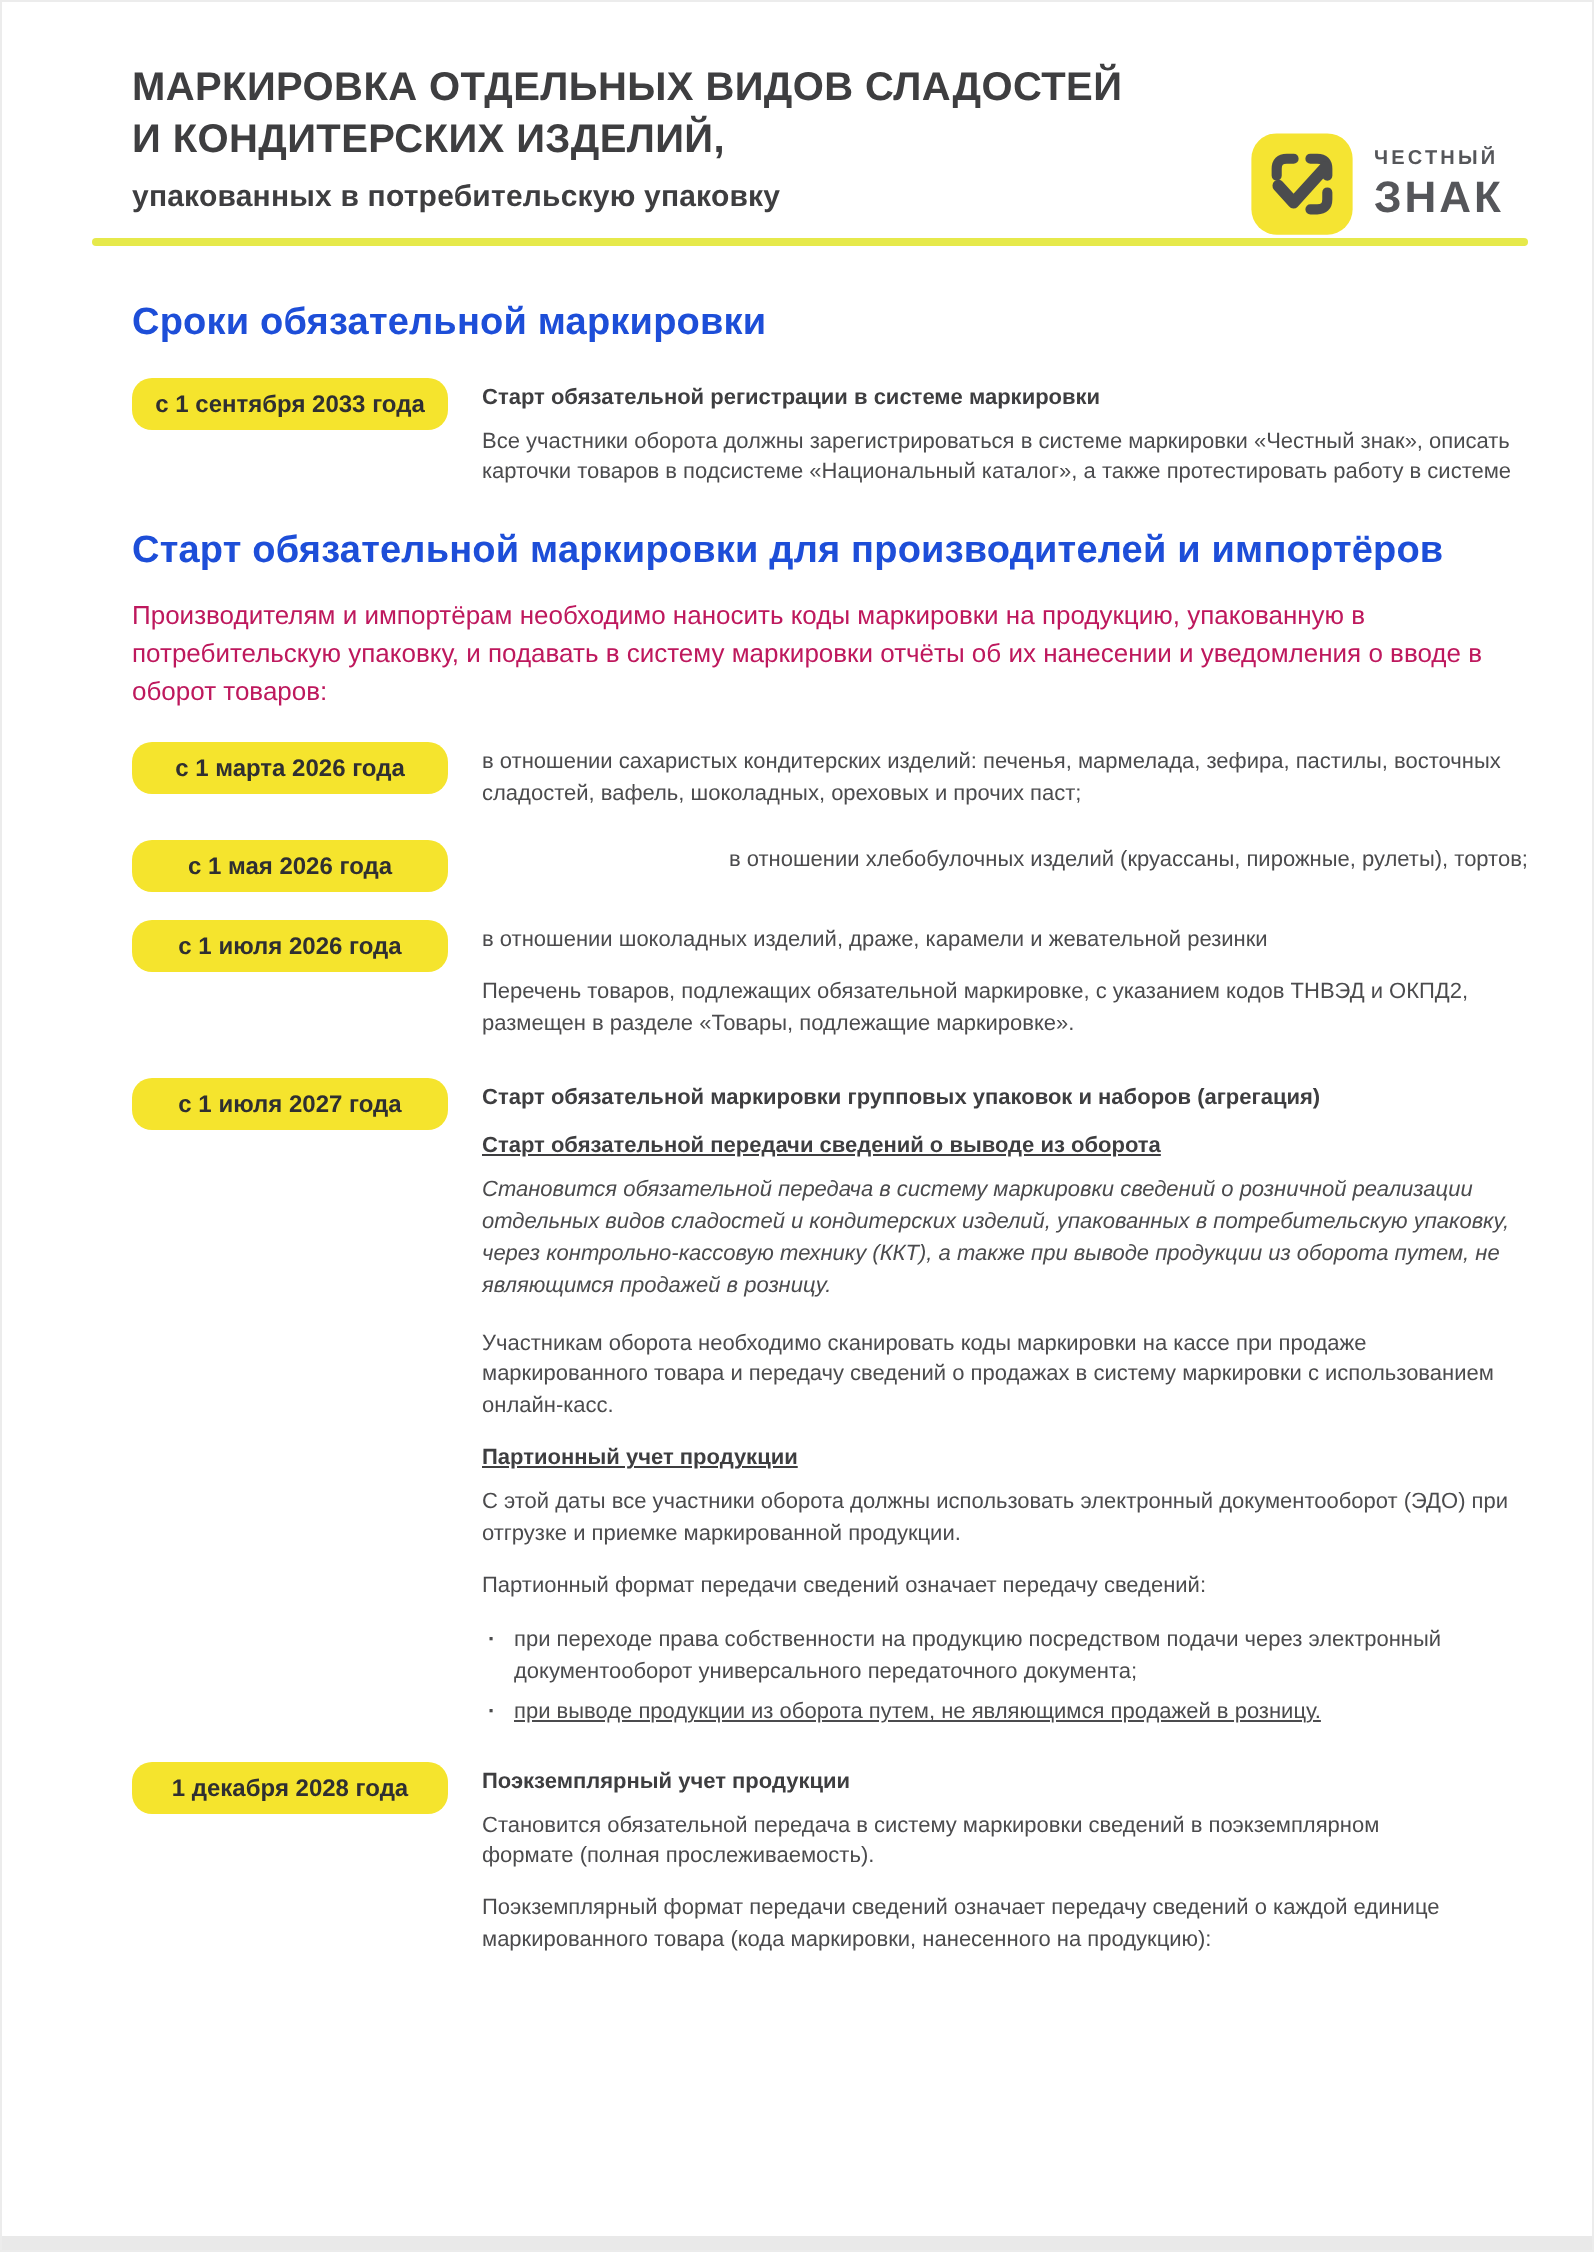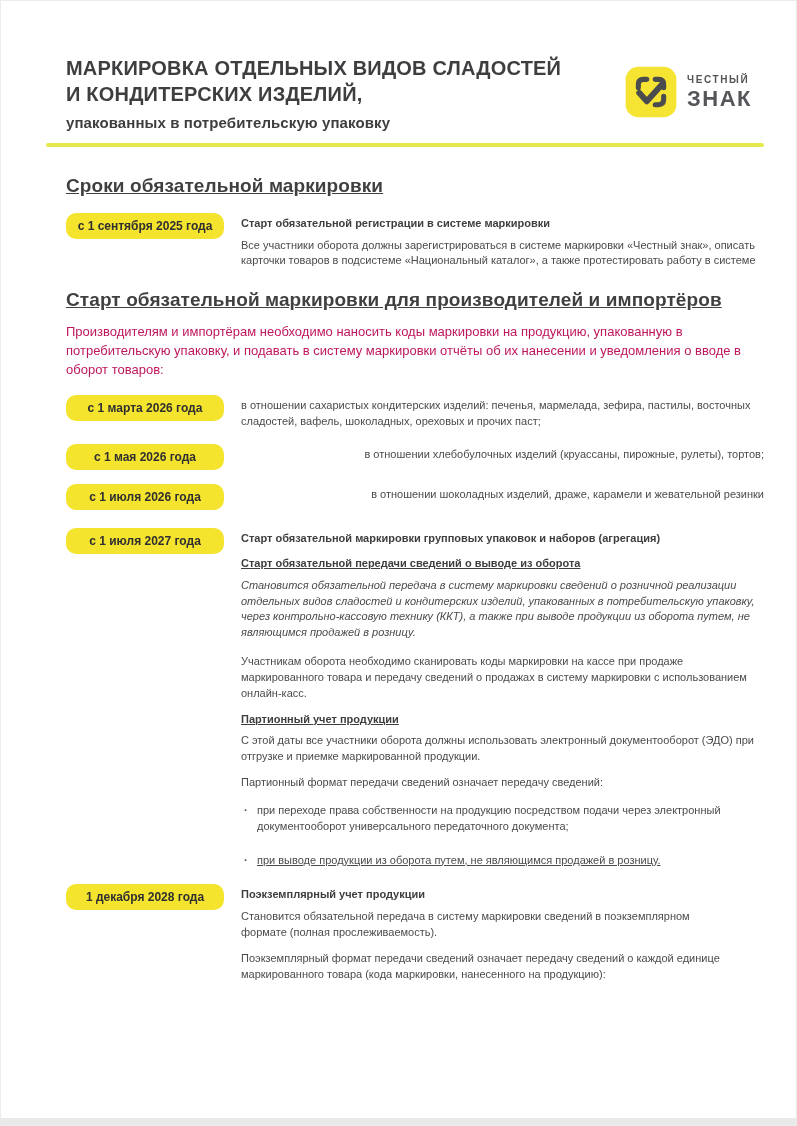--- a/index.html
+++ b/index.html
@@ -10,21 +10,21 @@
     background:#ffffff;
     border:1px solid #ececec;
     box-sizing:border-box;
     overflow:hidden;
     font-family:"Liberation Sans","DejaVu Sans",sans-serif;
     color:#4b4b4d;
   }
   .inner{padding:0 32px 0 65px;}
 
   
-  .header{padding-top:54px;}
+  .header{padding-top:30px;}
   .title-line{
     font-size:20px;font-weight:700;color:#3e3e40;
     line-height:1.32;letter-spacing:.2px;max-width:540px;
   }
   .subtitle{
     font-size:15px;font-weight:700;color:#3e3e40;
     margin-top:6px;letter-spacing:.1px;
   }
 
   
@@ -38,22 +38,22 @@
   .logo-bottom{font-size:22px;font-weight:700;letter-spacing:1.5px;}
 
   
   .divider{
     margin:12px 32px 0 45px;height:4px;border-radius:2px;
     background:#e6e94b;
   }
 
   
   h2{
-    font-size:19px;font-weight:700;color:#404040;
-    margin:28px 0 0 0;letter-spacing:.1px;text-decoration:underline;
+    font-size:19px;font-weight:700;color:#1d4ed8;
+    margin:28px 0 0 0;letter-spacing:.1px;
   }
   h2.second{margin-top:20px;}
   .intro{
     margin:12px 0 0 0;max-width:702px;
     font-size:13px;line-height:1.44;color:#be185d;
   }
 
   
   .row{display:flex;align-items:flex-start;}
   .mt16{margin-top:16px;} .mt14{margin-top:14px;justify-content:space-between;} .mt18{margin-top:18px;}
@@ -72,21 +72,21 @@
   .content .b.gap{margin-top:9px;text-decoration:underline;}
   .content p{margin:0 0 10px 0;}
   .content p:last-child{margin-bottom:0;}
   .content p.mb-lg{margin-bottom:13px;font-style:italic;}
   .content p.w-narrow{max-width:452px;}
   .note{margin-top:2px;}
 
   
   ul.bullets{list-style:none;margin:12px 0 0 0;padding:0;}
   ul.bullets li{
-    position:relative;padding-left:16px;margin-bottom:18px;
+    position:relative;padding-left:16px;margin-bottom:4px;
   }
   ul.bullets li:last-child{margin-bottom:0;text-decoration:underline;}
   ul.bullets li::before{
     content:"·";position:absolute;left:3px;top:0;
     font-weight:700;color:#4b4b4d;
   }
 
   
   .bottom-edge{
     position:absolute;left:0;right:0;bottom:0;height:7px;
@@ -123,21 +123,21 @@
 
   </div>
 
   <div class="divider"></div>
 
   <div class="inner">
 
     <section>
       <h2>Сроки обязательной маркировки</h2>
       <div class="row mt16">
-        <div class="badge">с 1 сентября 2025 года</div>
+        <div class="badge">с 1 сентября 2033 года</div>
         <div class="content">
           <div class="b">Старт обязательной регистрации в системе маркировки</div>
           <p>Все участники оборота должны зарегистрироваться в системе маркировки «Честный знак», описать карточки товаров в подсистеме «Национальный каталог», а также протестировать работу в системе</p>
         </div>
       </div>
     </section>
 
     <section>
       <h2 class="second">Старт обязательной маркировки для производителей и импортёров</h2>
       <p class="intro">Производителям и импортёрам необходимо наносить коды маркировки на продукцию, упакованную в потребительскую упаковку, и подавать в систему маркировки отчёты об их нанесении и уведомления о вводе в оборот товаров:</p>
@@ -153,20 +153,21 @@
         <div class="badge">с 1 мая 2026 года</div>
         <div class="content">
           <p>в отношении хлебобулочных изделий (круассаны, пирожные, рулеты), тортов;</p>
         </div>
       </div>
 
       <div class="row mt14">
         <div class="badge">с 1 июля 2026 года</div>
         <div class="content">
           <p>в отношении шоколадных изделий, драже, карамели и жевательной резинки</p>
+          <p class="note">Перечень товаров, подлежащих обязательной маркировке, с указанием кодов ТНВЭД и ОКПД2, размещен в разделе «Товары, подлежащие маркировке».</p>
         </div>
       </div>
 
       <div class="row mt18">
         <div class="badge">с 1 июля 2027 года</div>
         <div class="content">
           <div class="b">Старт обязательной маркировки групповых упаковок и наборов (агрегация)</div>
           <div class="b gap">Старт обязательной передачи сведений о выводе из оборота</div>
           <p class="mb-lg">Становится обязательной передача в систему маркировки сведений о розничной реализации отдельных видов сладостей и кондитерских изделий, упакованных в потребительскую упаковку, через контрольно-кассовую технику (ККТ), а также при выводе продукции из оборота путем, не являющимся продажей в розницу.</p>
           <p>Участникам оборота необходимо сканировать коды маркировки на кассе при продаже маркированного товара и передачу сведений о продажах в систему маркировки с использованием онлайн-касс.</p>

